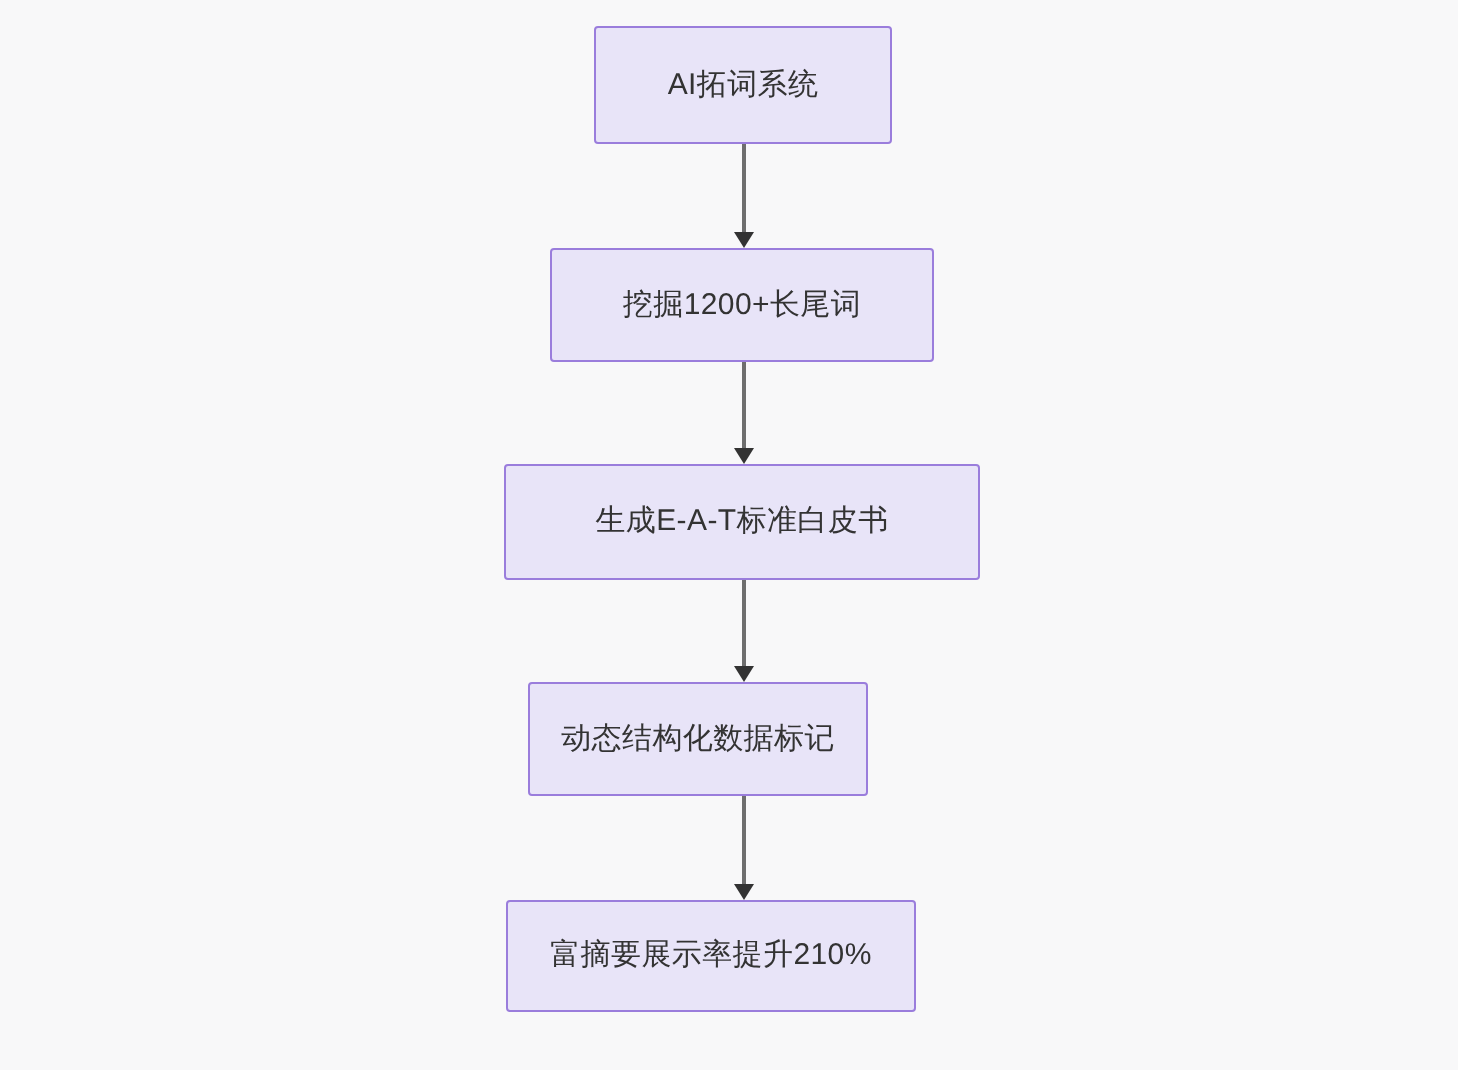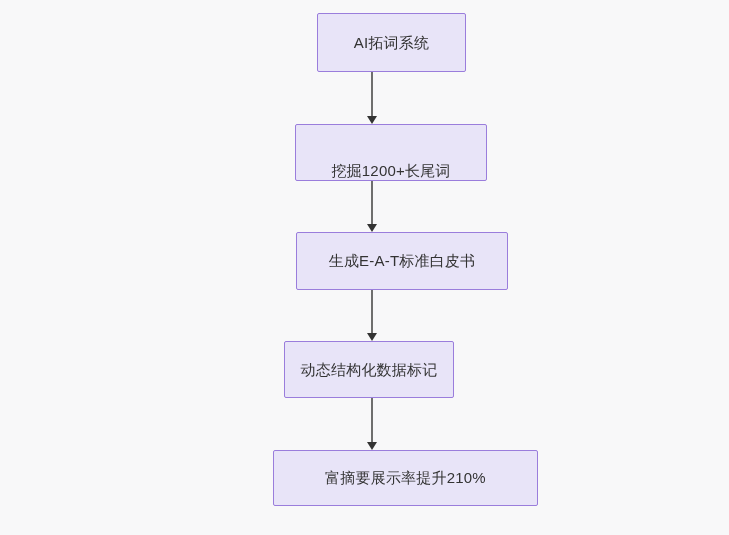--- a/index.html
+++ b/index.html
@@ -26,21 +26,20 @@
     border: 1.6px solid #9a7ddc;
     border-radius: 2px;
     display: flex;
     align-items: center;
     justify-content: center;
     color: #333333;
     font-size: 15px;
     line-height: 1.2;
     letter-spacing: 0.2px;
     white-space: nowrap;
-    margin-left: 20px;
   }
   .edge {
     position: absolute;
     width: 0;
   }
   .edge-line {
     position: absolute;
     left: 0;
     top: 0;
     width: 2px;
@@ -78,29 +77,29 @@
 
   <div class="edge" style="left:371px; top:398px; height:52px;">
     <div class="edge-line" style="height:46px;"></div>
     <div class="edge-head" style="top:44px;"></div>
   </div>
 
   <div class="node" style="left:297px; top:13px; width:149px; height:59px;">
     <span>AI拓词系统</span>
   </div>
 
-  <div class="node" style="left:275px; top:124px; width:192px; height:57px;align-items:flex-end;">
+  <div class="node" style="left:275px; top:124px; width:192px; height:57px;">
     <span>挖掘1200+长尾词</span>
   </div>
 
-  <div class="node" style="left:276px; top:232px; width:212px; height:58px;">
+  <div class="node" style="left:252px; top:232px; width:238px; height:58px;">
     <span>生成E-A-T标准白皮书</span>
   </div>
 
   <div class="node" style="left:264px; top:341px; width:170px; height:57px;">
     <span>动态结构化数据标记</span>
   </div>
 
-  <div class="node" style="left:253px; top:450px; width:265px; height:56px;">
+  <div class="node" style="left:253px; top:450px; width:205px; height:56px;">
     <span>富摘要展示率提升210%</span>
   </div>
 
 </div>
 
 </body></html>

